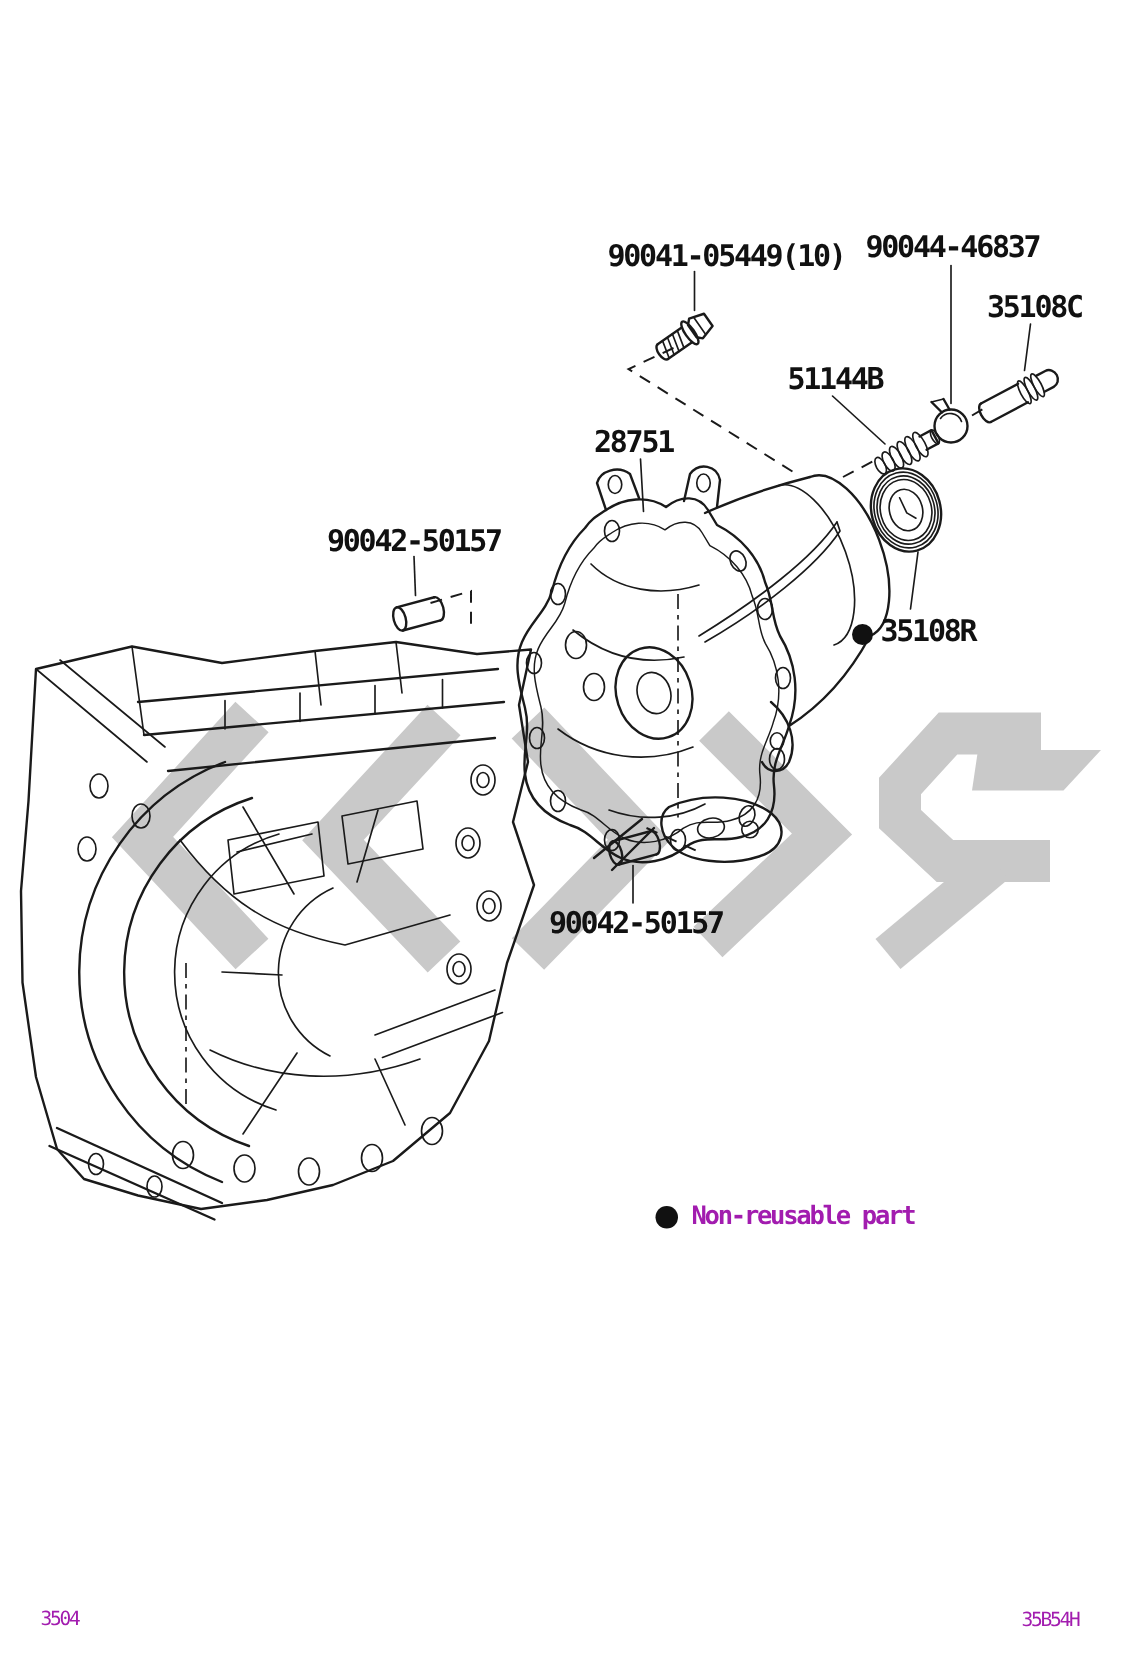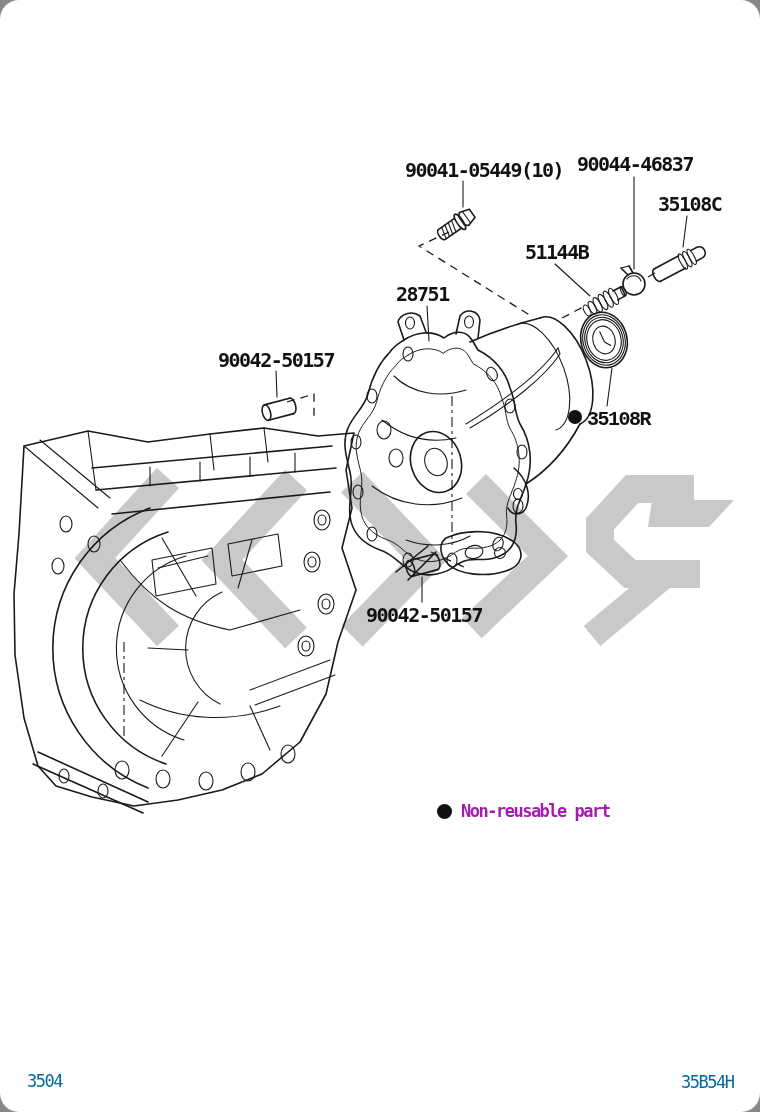--- a/index.html
+++ b/index.html
@@ -1,39 +1,38 @@
 <!DOCTYPE html>
 <html><head>
 <meta charset="utf-8">
 <style>
   html,body{margin:0;padding:0;background:#888;}
   .page{
     position:relative;width:760px;height:1112px;background:#ffffff;
     overflow:hidden;font-family:"DejaVu Sans Mono",monospace;color:#1a1a1a;
     margin:0 auto;
-    border-radius:19px;
   }
   .page svg{position:absolute;left:0;top:0;}
   .plabel{
     position:absolute;font-size:20px;font-weight:700;letter-spacing:-1.5px;
     white-space:nowrap;color:#111;line-height:1;
   }
-  .withdot{display:flex;align-items:flex-start;gap:5px;font-family:Liberation Mono, monospace;}
+  .withdot{display:flex;align-items:flex-end;gap:5px;}
   .dot{
     display:inline-block;width:14px;height:14px;border-radius:50%;
     background:#111;flex:0 0 auto;
   }
   .legend{
     position:absolute;left:437px;top:803px;display:flex;align-items:center;gap:9px;
     font-size:17px;font-weight:700;letter-spacing:-1.5px;color:#a21caf;line-height:1;
   }
   .legend .dot{width:15px;height:15px;}
   .footer{
-    position:absolute;font-size:17px;font-weight:400;letter-spacing:-1.5px;
-    color:#0369a1;line-height:1;
+    position:absolute;font-size:13px;font-weight:400;letter-spacing:-1.5px;
+    color:#a21caf;line-height:1;
   }
   .f-left{left:27px;top:1073px;}
   .f-right{left:681px;top:1074px;}
   
   .ink{stroke:#1a1a1a;fill:none;stroke-width:1.6;stroke-linejoin:round;stroke-linecap:round;}
   .thin{stroke:#1a1a1a;fill:none;stroke-width:1.1;stroke-linejoin:round;stroke-linecap:round;}
   .dashl{stroke:#1a1a1a;fill:none;stroke-width:1.3;stroke-dasharray:8 6;}
   .cline{stroke:#1a1a1a;fill:none;stroke-width:1.1;stroke-dasharray:10 4 3 4;}
   .wm{stroke:#c9c9c9;fill:none;stroke-linecap:butt;stroke-linejoin:miter;}
   .wmf{fill:#c9c9c9;stroke:none;}

